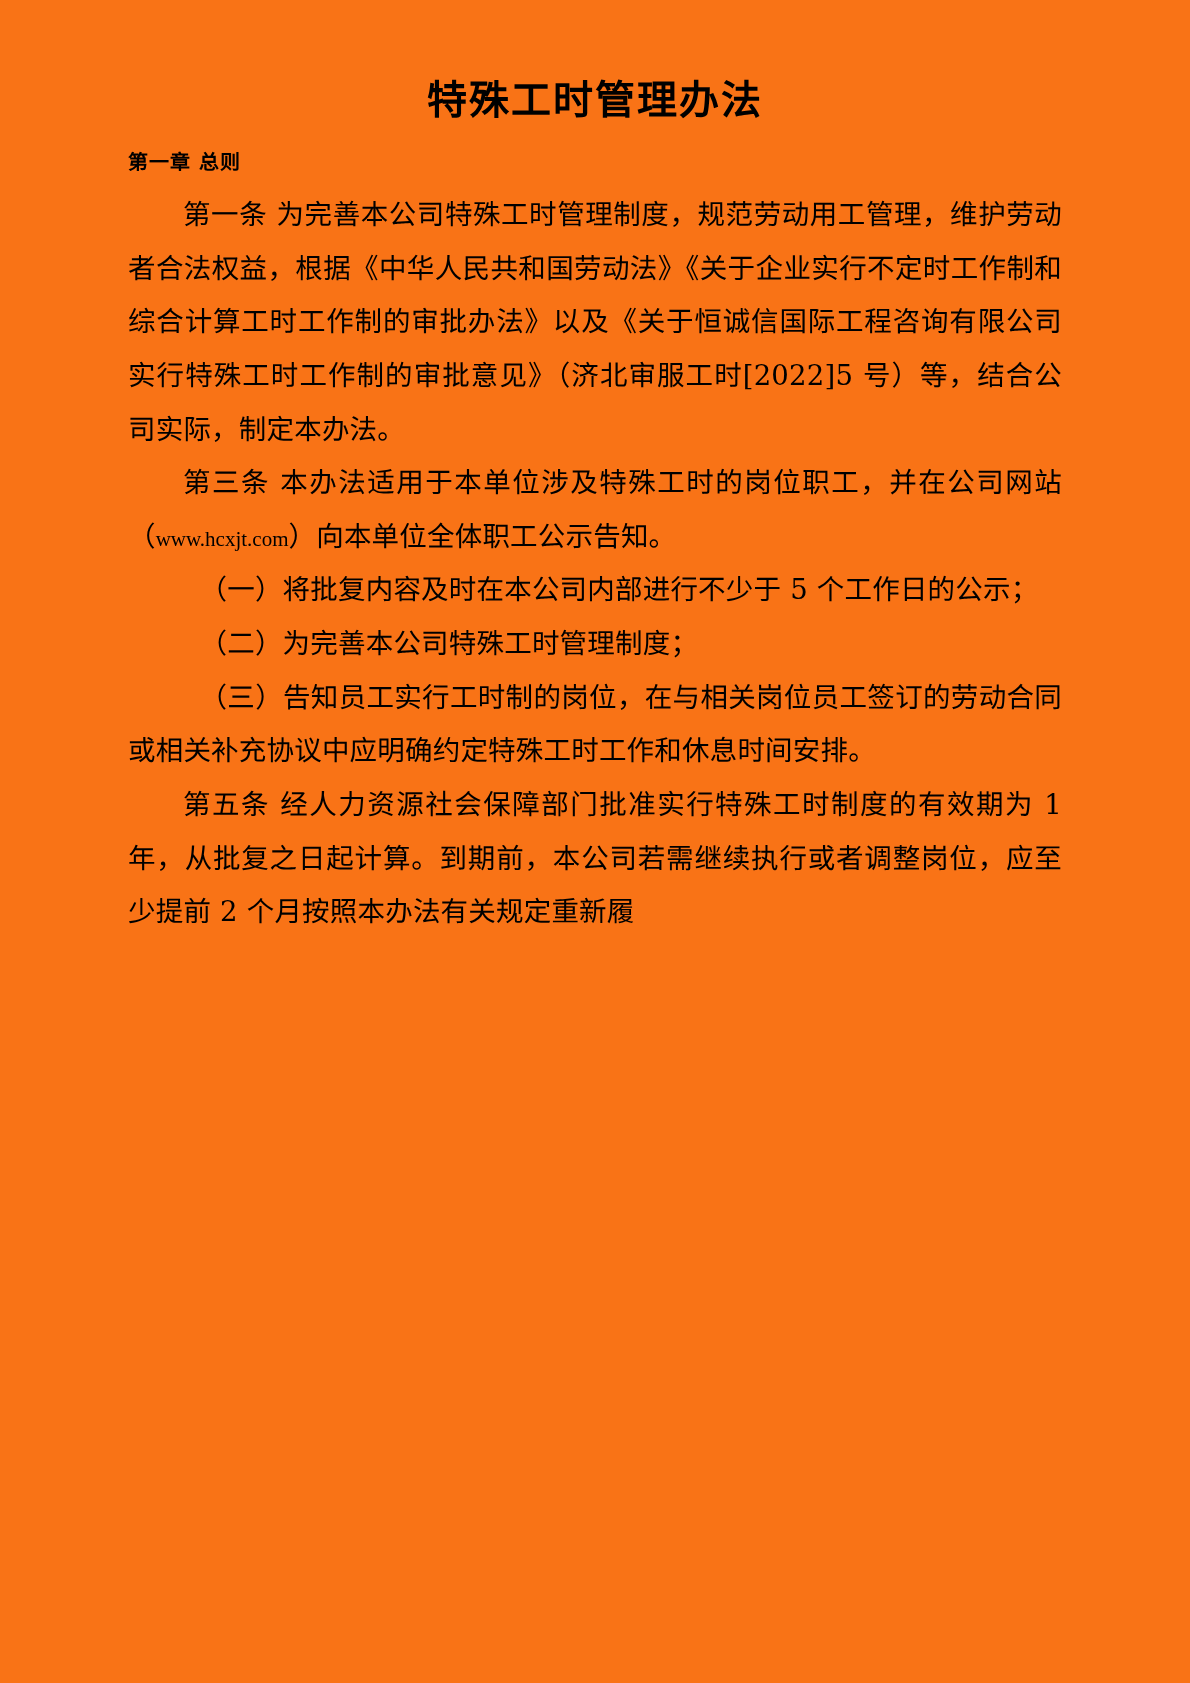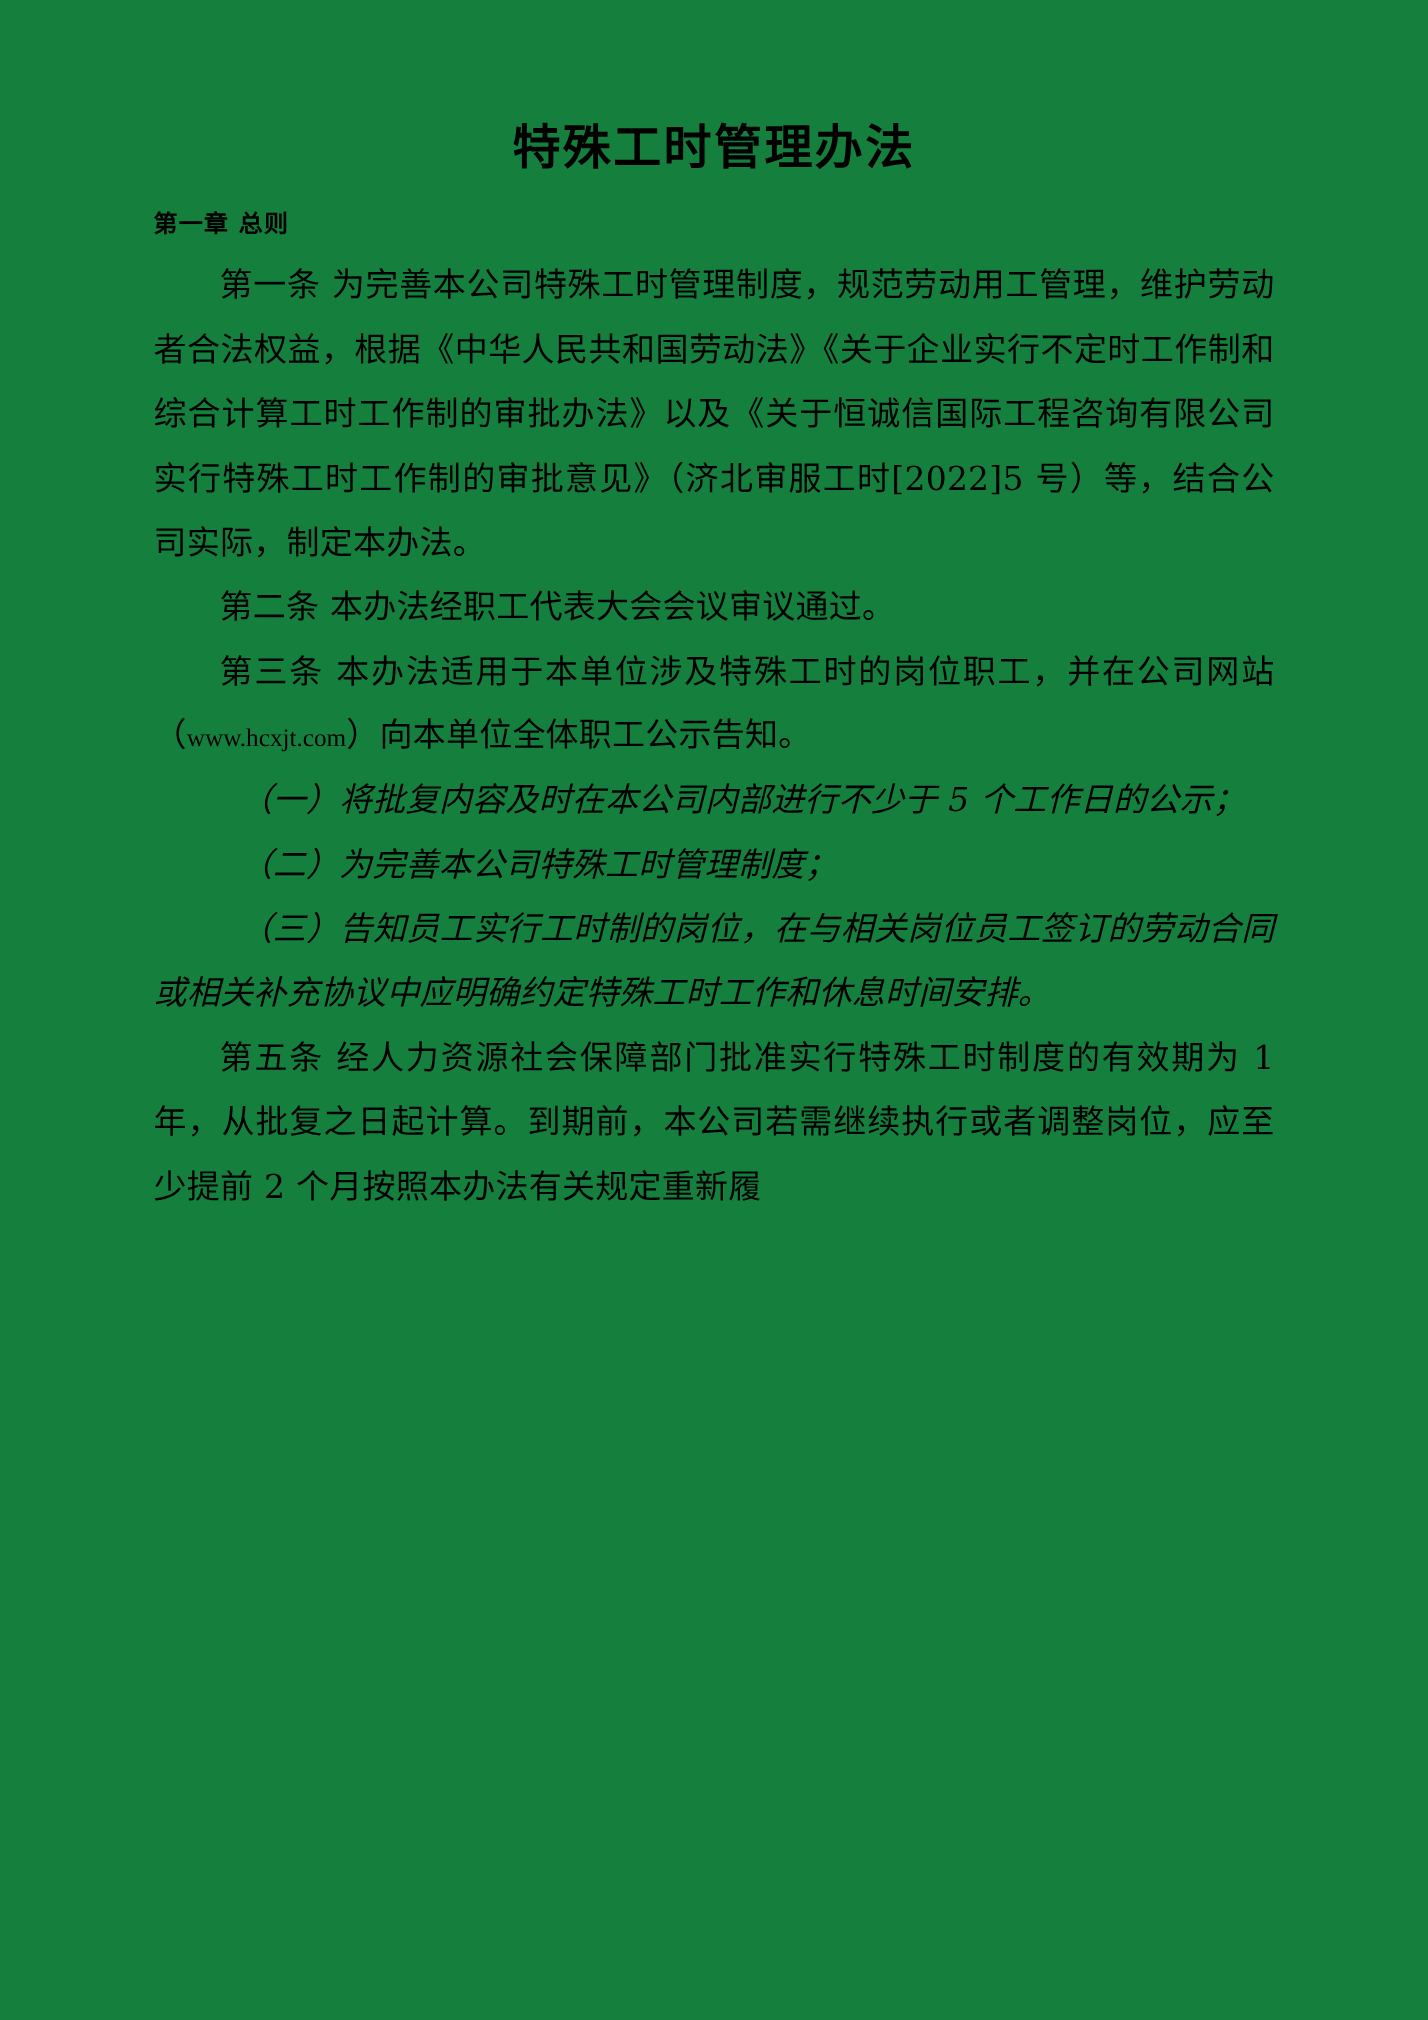--- a/index.html
+++ b/index.html
@@ -13,22 +13,22 @@
     height: 1683px;
     font-family: "DejaVu Serif", "Liberation Serif", serif;
     color: #000000;
     overflow: hidden;
   }
   .page {
     position: relative;
     width: 1190px;
     height: 1683px;
     box-sizing: border-box;
-    padding: 94px 128px 0 128px;
-    background: #15803d;
+    padding: 70px 128px 0 128px;
+    background: #f97316;
   }
   .doc-title {
     font-size: 40px;
     font-weight: bold;
     text-align: center;
     letter-spacing: 2px;
     margin: 0 0 16px 0;
     line-height: 1.5;
     font-family: "DejaVu Serif", "Liberation Serif", serif;
   }
@@ -46,40 +46,38 @@
     margin: 0;
     text-align: justify;
     text-justify: inter-ideograph;
     letter-spacing: 0.2px;
   }
   p.indent-2 {
     text-indent: 2em;
   }
   p.indent-3 {
     text-indent: 2.6em;
-    font-style: italic;
   }
   .mono-url {
     font-family: Liberation Serif, serif;
     font-size: 21px;
     letter-spacing: 0px;
   }
 </style>
 </head>
 <body>
 
 <div class="page">
 
   <h1 class="doc-title">特殊工时管理办法</h1>
 
   <h2 class="chapter-heading">第一章  总则</h2>
 
   <p class="body-text indent-2">第一条  为完善本公司特殊工时管理制度，规范劳动用工管理，维护劳动者合法权益，根据《中华人民共和国劳动法》《关于企业实行不定时工作制和综合计算工时工作制的审批办法》以及《关于恒诚信国际工程咨询有限公司实行特殊工时工作制的审批意见》（济北审服工时[2022]5 号）等，结合公司实际，制定本办法。</p>
 
-  <p class="body-text indent-2">第二条  本办法经职工代表大会会议审议通过。</p>
 
   <p class="body-text indent-2"><span>第三条  本办法适用于本单位涉及特殊工时的岗位职工，并在公司网站（</span><span class="mono-url">www.hcxjt.com</span><span>）向本单位全体职工公示告知。</span></p>
 
 
 
   <p class="body-text indent-3">（一）将批复内容及时在本公司内部进行不少于 5 个工作日的公示；</p>
 
   <p class="body-text indent-3">（二）为完善本公司特殊工时管理制度；</p>
 
   <p class="body-text indent-3">（三）告知员工实行工时制的岗位，在与相关岗位员工签订的劳动合同或相关补充协议中应明确约定特殊工时工作和休息时间安排。</p>

